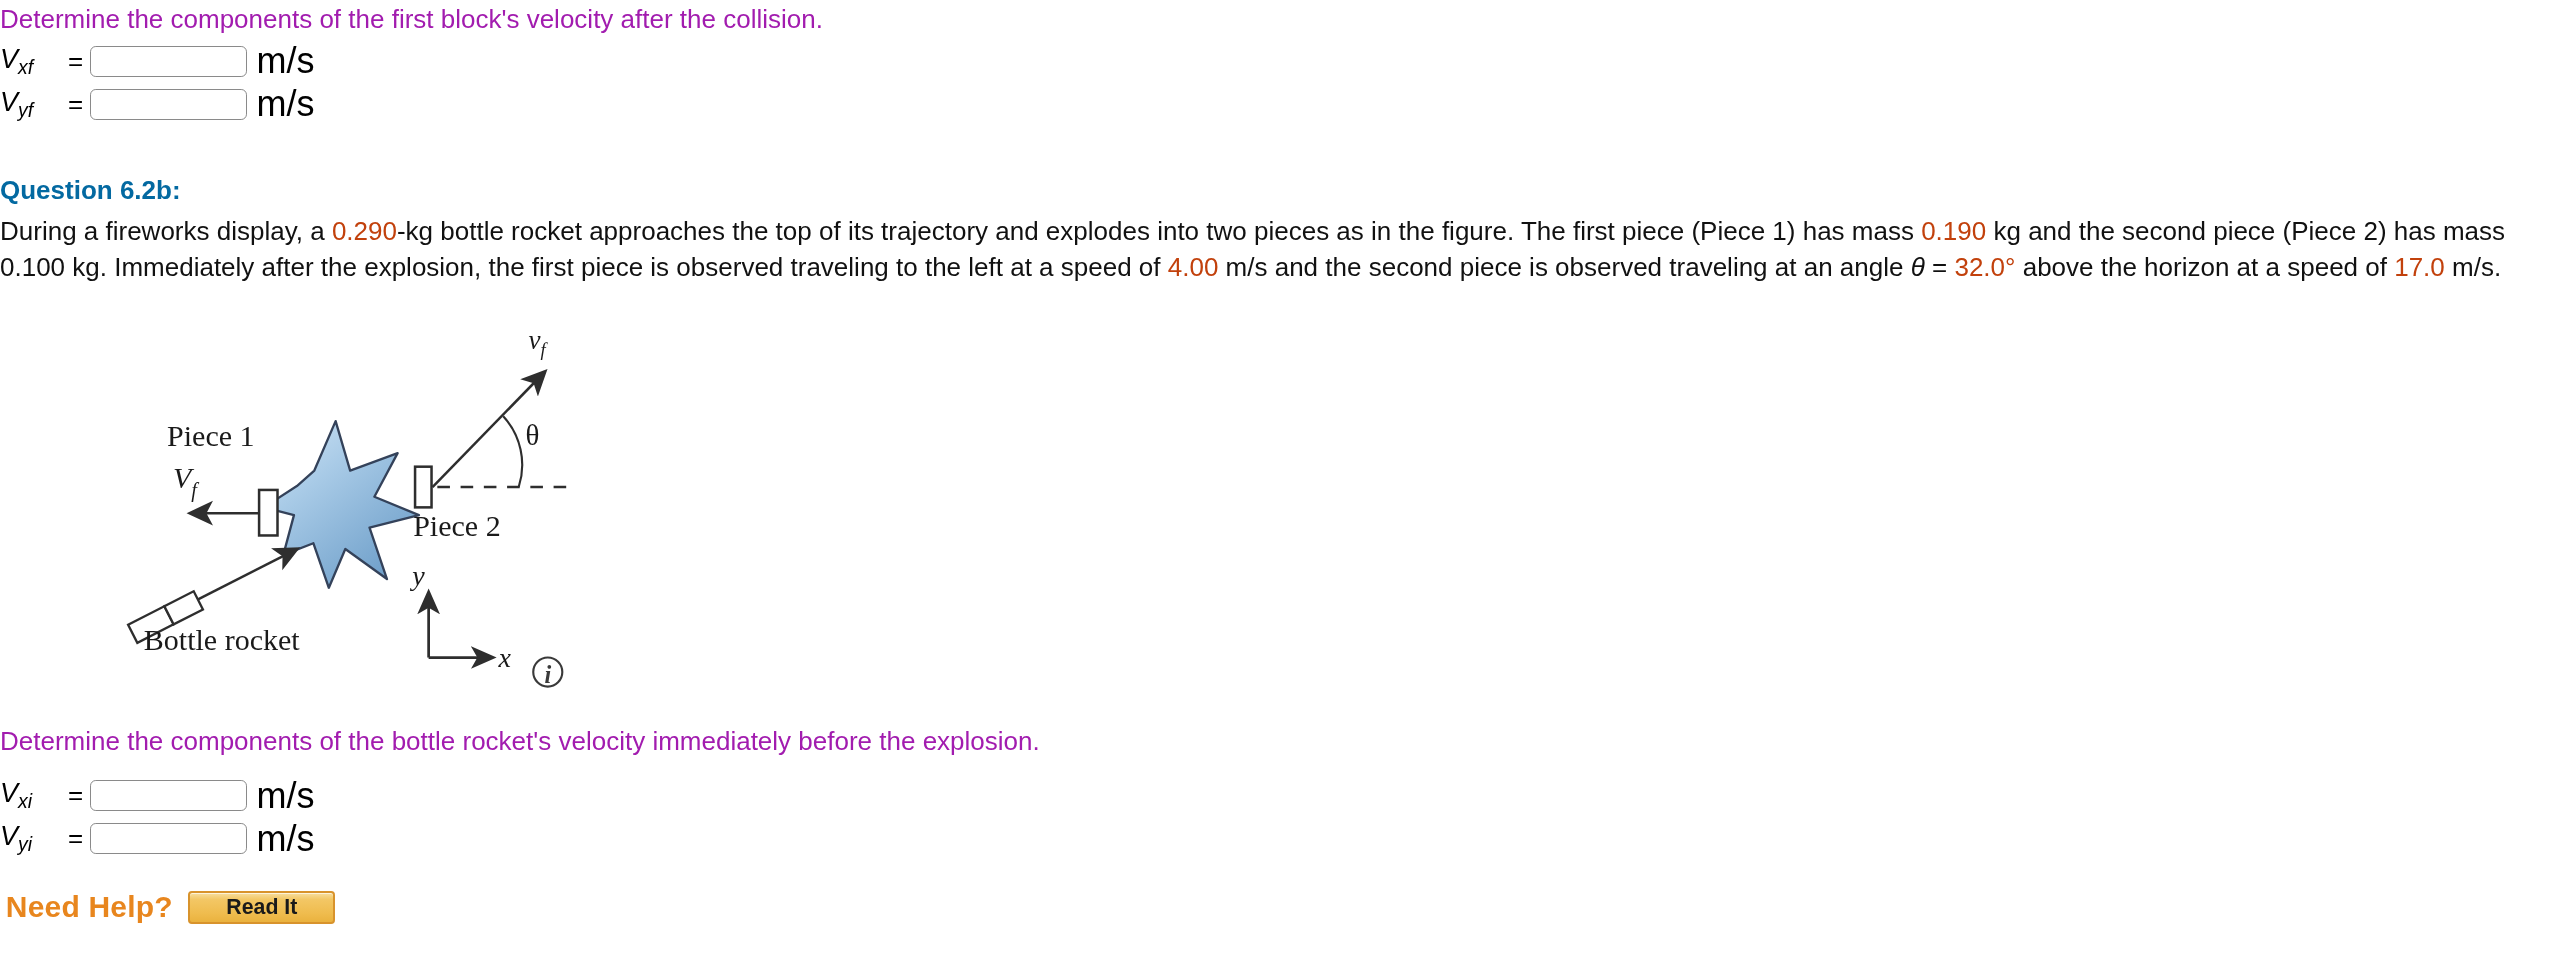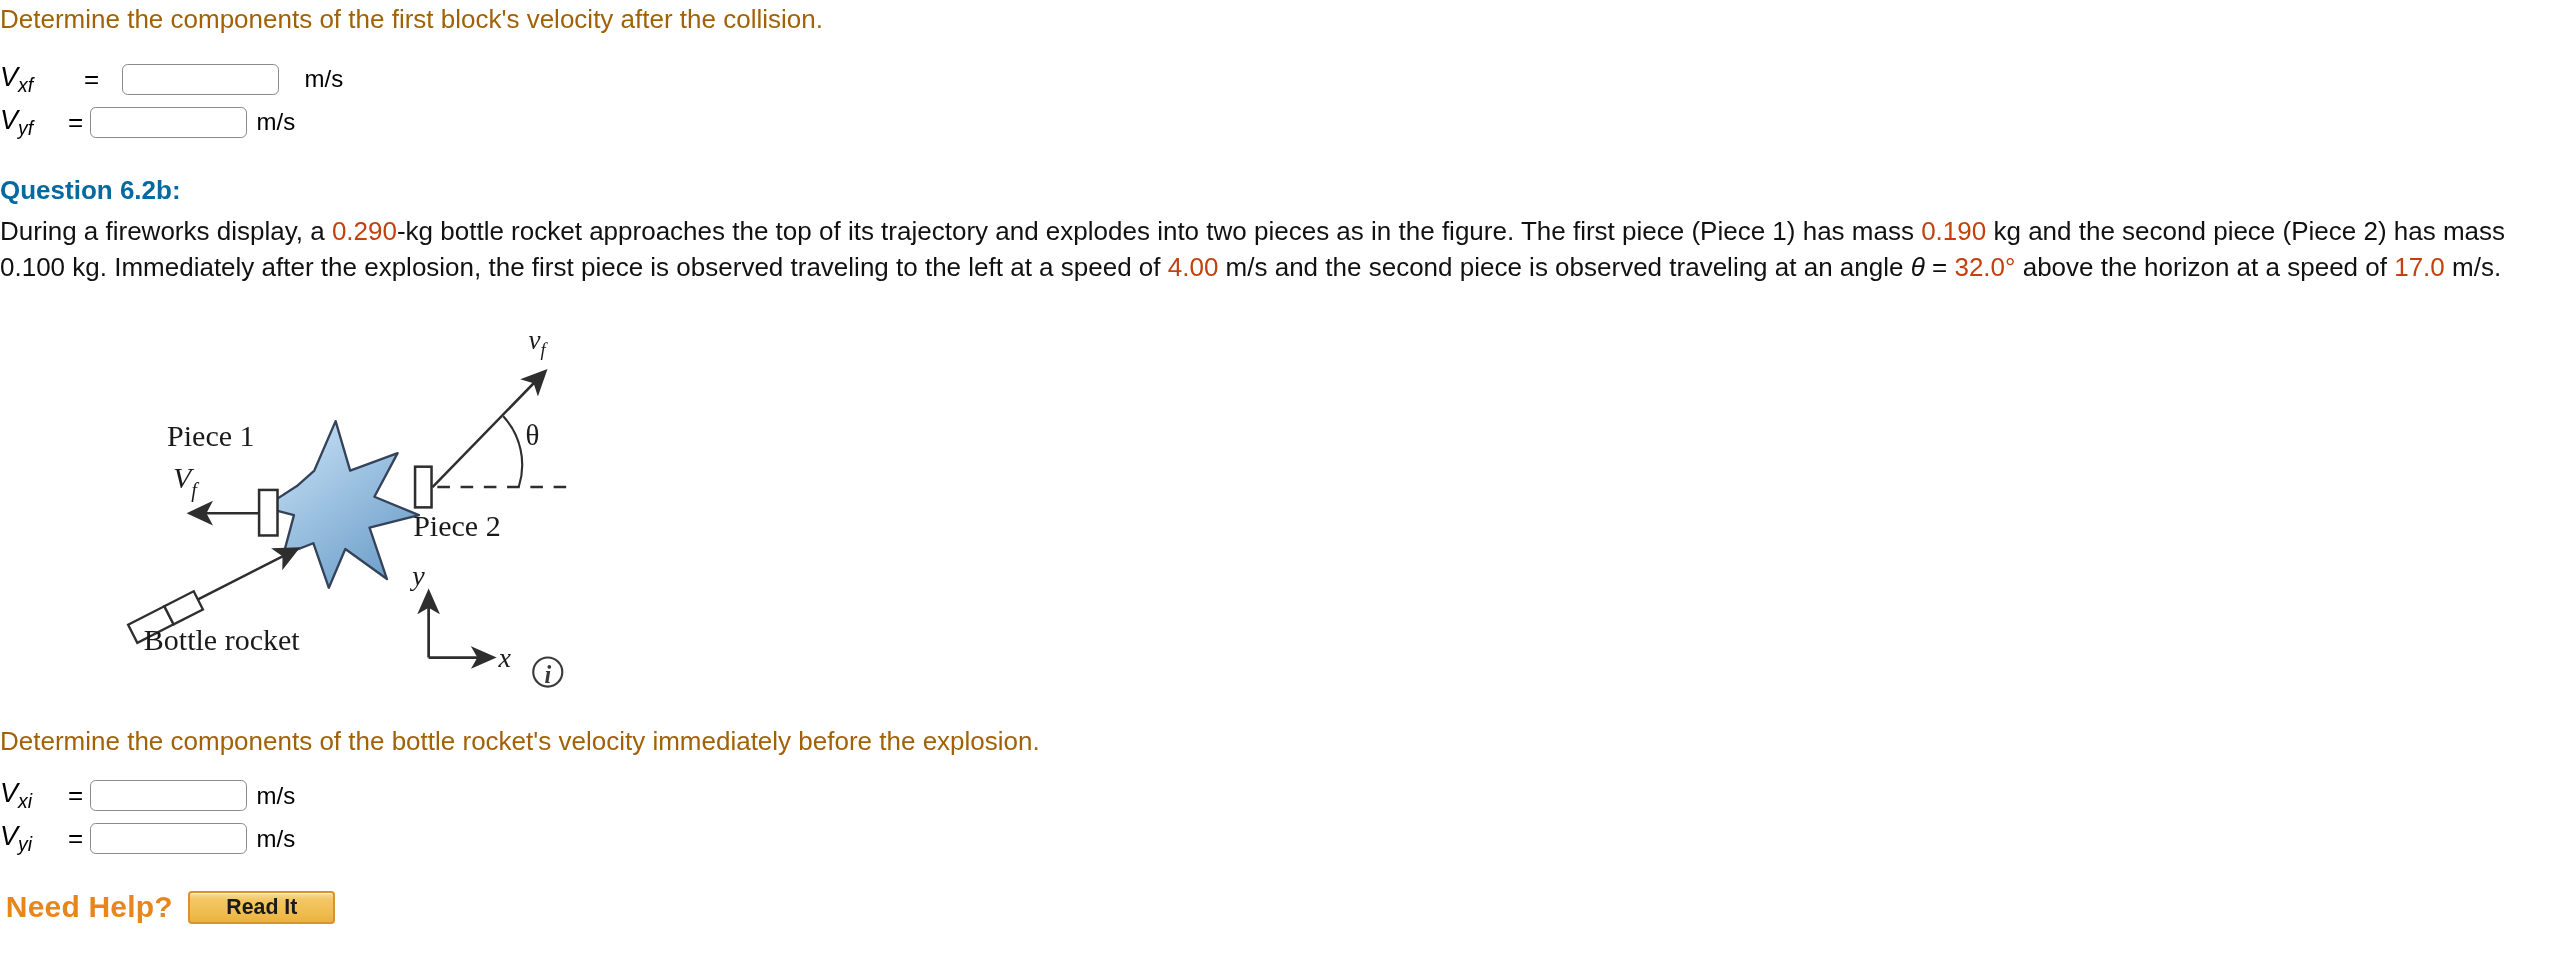--- a/index.html
+++ b/index.html
@@ -19,21 +19,21 @@
     position: relative;
     width: 2576px;
     height: 963px;
     padding: 0;
   }
 
   
   .prompt {
     font-size: 26px;
     line-height: 33px;
-    color: #a16207;
+    color: #a21caf;
     white-space: nowrap;
   }
   .qhead {
     font-size: 26px;
     font-weight: bold;
     line-height: 33px;
     color: #0369a1;
   }
   .para {
     font-size: 26px;
@@ -74,21 +74,21 @@
     border: 1.9px solid #8a8a8a;
     border-radius: 5.8px;
     background: #ffffff;
     box-sizing: border-box;
     padding: 0 5.8px;
     font-size: 21.3px;
     font-family: "Liberation Sans", sans-serif;
     outline: none;
   }
   .unit {
-    font-size: 24px;
+    font-size: 36px;
     margin-left: 9.7px;
   }
 
   
   .helprow {
     display: flex;
     align-items: center;
     gap: 15.5px;
   }
   .needhelp {
@@ -125,21 +125,21 @@
   .ser { font-family: "Liberation Serif", serif; }
 </style>
 </head>
 <body>
 
 <div class="page">
 
   <div style="position:absolute; left:0px; top:2.9px;">
     <div class="prompt">Determine the components of the first block's velocity after the collision.</div>
 
-    <div class="ansrow" style="margin-top:22px;gap:16px;">
+    <div class="ansrow" style="margin-top:4px;">
       <span class="var"><span>V</span><span class="sub">xf</span></span>
       <span class="eq">=</span>
       <input class="ansbox" type="text" value="" style="">
       <span class="unit">m/s</span>
     </div>
 
     <div class="ansrow">
       <span class="var"><span>V</span><span class="sub">yf</span></span>
       <span class="eq">=</span>
       <input class="ansbox" type="text" value="" style="">

